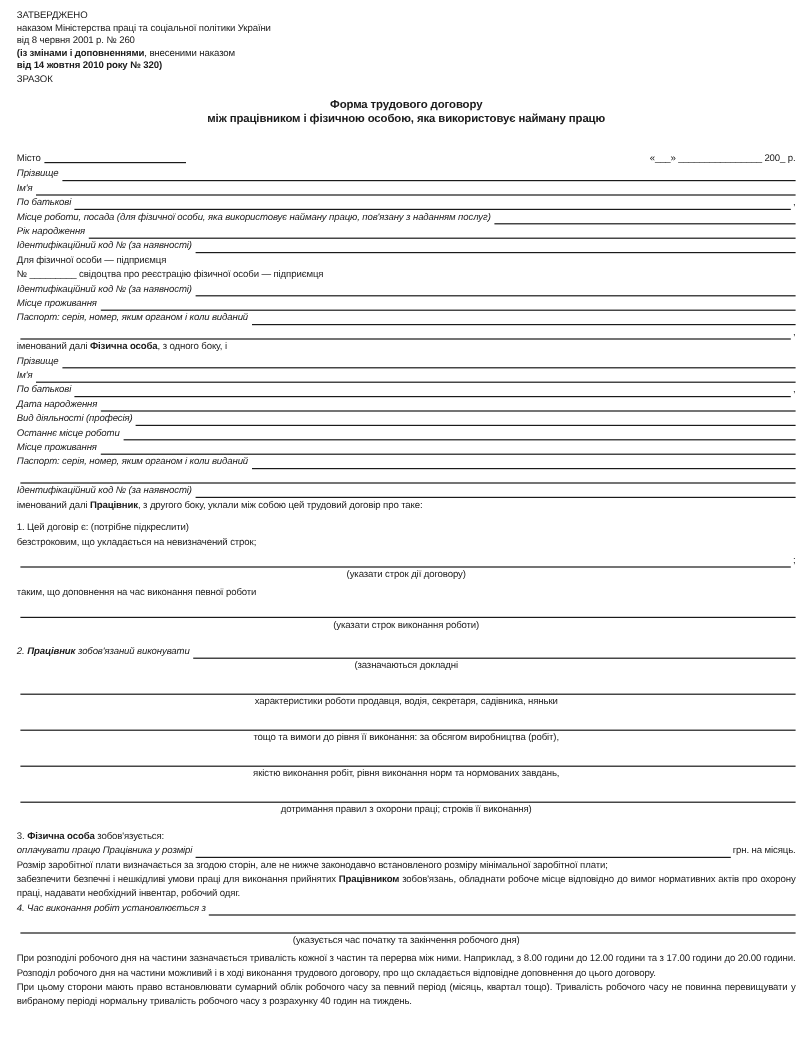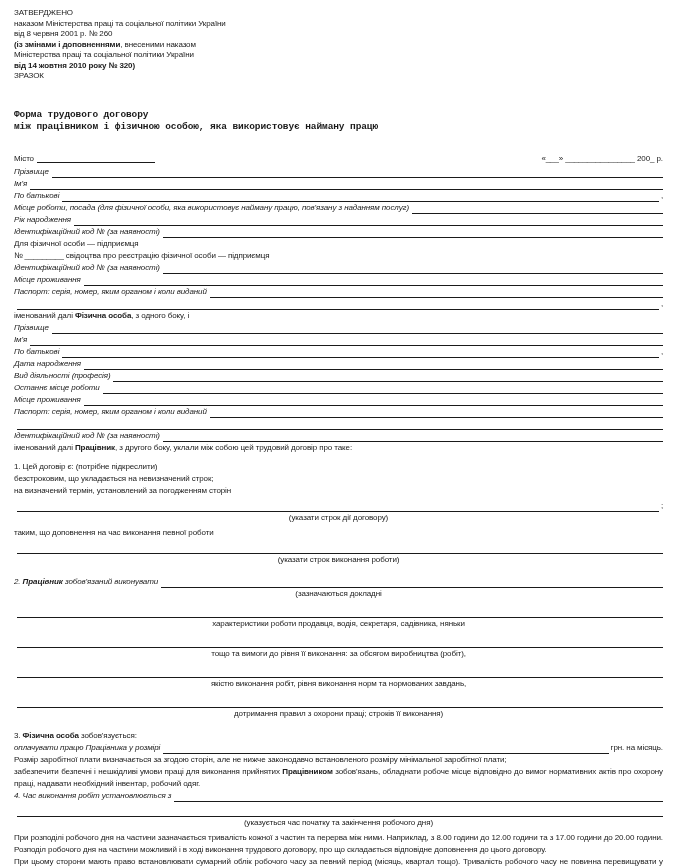--- a/index.html
+++ b/index.html
@@ -11,21 +11,21 @@
     font-family: "Liberation Sans", sans-serif;
     font-size: 8px;
     letter-spacing: -0.1px;
     color: #1a1a1a;
     background: #ffffff;
   }
   .b { font-weight: 700; }
   .i { }
   .approval { text-align: left; line-height: 10.5px; }
   .sample { line-height: 10px; }
-  .title { font-weight: 700; font-size: 9.5px; line-height: 12px; margin-top: 28px; font-family: Liberation Mono, monospace; }
+  .title { text-align: center; font-weight: 700; font-size: 9.5px; line-height: 12px; margin-top: 11px; }
   .city-row { display: flex; align-items: flex-end; justify-content: space-between; margin-top: 18px; margin-bottom: 3px; height: 12px; }
   .city-left { display: flex; align-items: flex-start; }
   .city-blank { display: inline-block; width: 118px; border-bottom: 1px solid #1a1a1a; height: 9px; margin-left: 3px; }
   .row { display: flex; align-items: flex-end; line-height: 12px; min-height: 12px; }
   .blank-tall { min-height: 15px; }
   .lbl { white-space: nowrap; font-style: italic; }
   .fill { flex: 1 1 auto; border-bottom: 1px solid #1a1a1a; height: 9px; margin-left: 3px; min-width: 8px; }
   .sfx { white-space: nowrap; padding-left: 2px; }
   .para { line-height: 12px; text-align: justify; }
   .cap { text-align: center; line-height: 12px; margin-bottom: 3px; }
@@ -33,21 +33,20 @@
 </style>
 </head>
 <body>
 
 <div class="page">
   <div class="approval" id="approval">
       <div><span>ЗАТВЕРДЖЕНО</span></div>
       <div><span>наказом Міністерства праці та соціальної політики України</span></div>
       <div><span>від 8 червня 2001 р. № 260</span></div>
       <div><span class="b i">(із змінами і доповненнями</span><span class="i">, внесеними наказом</span></div>
-      <div><span class="i">Міністерства праці та соціальної політики України</span></div>
       <div><span class="b i">від 14 жовтня 2010 року № 320)</span></div>
     </div>
 
   <div class="sample">ЗРАЗОК</div>
 
   <div class="title">
     <div>Форма трудового договору</div>
     <div>між працівником і фізичною особою, яка використовує найману працю</div>
   </div>
 
@@ -141,21 +140,20 @@
         <span class="fill"></span>
       </div>
       <div class="row">
         <span class="lbl"><span>Ідентифікаційний код № (за наявності)</span></span>
         <span class="fill"></span>
       </div>
       <div class="para"><span>іменований далі </span><span class="b">Працівник</span><span>, з другого боку, уклали між собою цей трудовий договір про таке:</span></div>
       <div class="gapx"></div>
       <div class="para"><span>1. Цей договір є: (потрібне підкреслити)</span></div>
       <div class="para"><span>безстроковим, що укладається на невизначений строк;</span></div>
-      <div class="para"><span>на визначений термін, установлений за погодженням сторін</span></div>
       <div class="row blank-tall">
         <span class="fill"></span>
         <span class="sfx">;</span>
       </div>
       <div class="cap"><span>(указати строк дії договору)</span></div>
       <div class="para"><span>таким, що доповнення на час виконання певної роботи</span></div>
       <div class="row blank-tall">
         <span class="fill"></span>
       </div>
       <div class="cap"><span>(указати строк виконання роботи)</span></div>

